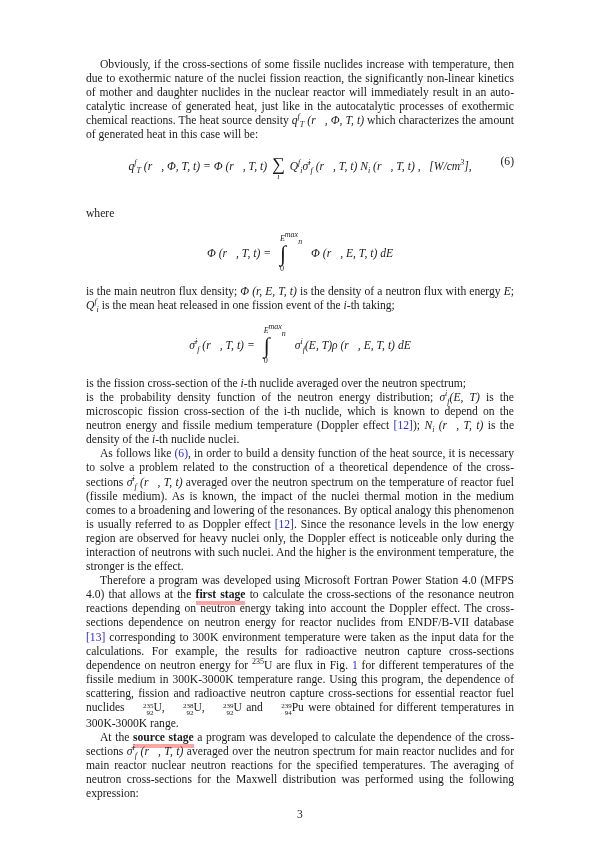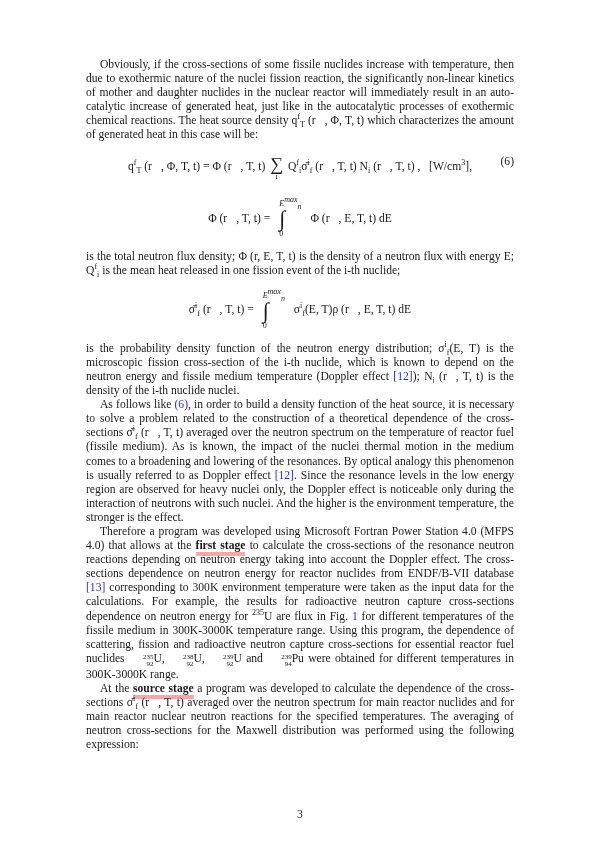--- a/index.html
+++ b/index.html
@@ -2,21 +2,21 @@
 <html><head>
 <meta charset="utf-8">
 <style>
   html, body { margin: 0; padding: 0; background: #ffffff; }
   body { width: 600px; height: 850px; position: relative; overflow: hidden;
          font-family: "DejaVu Serif", "Liberation Serif", serif; color: #1a1a1a; }
   .page { position: absolute; left: 86px; top: 58px; width: 428px;
           font-family: "Liberation Serif", "DejaVu Serif", serif; font-size: 11.6px; line-height: 14.1px; }
   p { margin: 0; text-align: justify; }
   p.indent { text-indent: 14px; }
-  .m { }
+  .m { font-style: italic; }
   .eq { position: relative; text-align: center; white-space: nowrap; font-size: 11.6px; }
   .eqnum { position: absolute; right: 0; top: 0; }
   .link { color: #2a2ad0; }
   b.u { border-bottom: 4px solid #fca5a5; font-weight: bold; }
   .int { display: inline-block; vertical-align: middle; text-align: left; position: relative; margin: 8px 6px; }
   .int .up { display: block; font-size: 8px; line-height: 8px; font-style: italic; }
   .int .sign { display: block; font-size: 22px; line-height: 22px; }
   .int .lo { display: block; font-size: 8px; line-height: 8px; }
   .sum { display: inline-block; vertical-align: middle; text-align: center; margin: 0 2px; }
   .sum .sign { display: block; font-size: 18px; line-height: 18px; }
@@ -30,57 +30,61 @@
 <body>
 
 <div class="page">
 
   <p class="indent">
     <span>Obviously, if the cross-sections of some fissile nuclides increase with temperature, then due to exothermic nature of the nuclei fission reaction, the significantly non-linear kinetics of mother and daughter nuclides in the nuclear reactor will immediately result in an auto-catalytic increase of generated heat, just like in the autocatalytic processes of exothermic chemical reactions. The heat source density</span>
     <span class="m">q<sup>f</sup><sub>T</sub> (r⃗, Φ, T, t)</span>
     <span>which characterizes the amount of generated heat in this case will be:</span>
   </p>
 
-  <div class="eq" style="margin:12px 0 11px 0;">
+  <div class="eq" style="margin:12px 0 26px 0;">
     <span class="m"><span>q</span><sup>f</sup><sub>T</sub> <span>(r⃗, Φ, T, t) = Φ (r⃗, T, t)</span></span>
     <span class="sum"><span class="sign">∑</span><span class="lo">i</span></span>
     <span class="m">Q<sup>f</sup><sub>i</sub>σ̄<sup>i</sup><sub>f</sub> <span>(r⃗, T, t) N</span><sub>i</sub> <span>(r⃗, T, t) ,</span></span>
     &nbsp;&nbsp;<span class="m"><span>[W/cm</span><sup>3</sup><span>],</span></span>
     <span class="eqnum">(6)</span>
   </div>
 
+  <p>where</p>
 
   <div class="eq" style="margin:6px 0 4px 0;">
     <span class="m">Φ (r⃗, T, t) =</span>
     <span class="int">
       <span class="up"><span>E</span><sup>max</sup><sub>n</sub></span>
       <span class="sign">∫</span>
       <span class="lo">0</span>
     </span>
     <span class="m">Φ (r⃗, E, T, t) dE</span>
   </div>
 
   <p>
-    <span>is the total neutron flux density;</span>
+    <span>is the main neutron flux density;</span>
     <span class="m">Φ (r, E, T, t)</span>
     <span>is the density of a neutron flux with energy</span>
     <span class="m">E</span>; <span class="m">Q<sup>f</sup><sub>i</sub></span>
-    <span>is the mean heat released in one fission event of the</span> <span class="m">i</span><span>-th nuclide;</span>
+    <span>is the mean heat released in one fission event of the</span> <span class="m">i</span><span>-th taking;</span>
   </p>
 
   <div class="eq" style="margin:6px 0 4px 0;">
     <span class="m"><span>σ̄</span><sup>i</sup><sub>f</sub> <span>(r⃗, T, t) =</span></span>
     <span class="int">
       <span class="up"><span>E</span><sup>max</sup><sub>n</sub></span>
       <span class="sign">∫</span>
       <span class="lo">0</span>
     </span>
     <span class="m">σ<sup>i</sup><sub>f</sub><span>(E, T)ρ (r⃗, E, T, t) dE</span></span>
   </div>
 
+  <p>
+    <span>is the fission cross-section of the</span> <span class="m">i</span><span>-th nuclide averaged over the neutron spectrum;</span>
+  </p>
 
 
   <p>
     <span>is the probability density function of the neutron energy distribution;</span>
     <span class="m">σ<sup>i</sup><sub>f</sub>(E, T)</span>
     <span>is the microscopic fission cross-section of the i-th nuclide, which is known to depend on the neutron energy and fissile medium temperature (Doppler effect</span>
     <span class="link">[12]</span>);
     <span class="m">N<sub>i</sub> (r⃗, T, t)</span>
     <span>is the density of the</span> <span class="m">i</span><span>-th nuclide nuclei.</span>
   </p>

